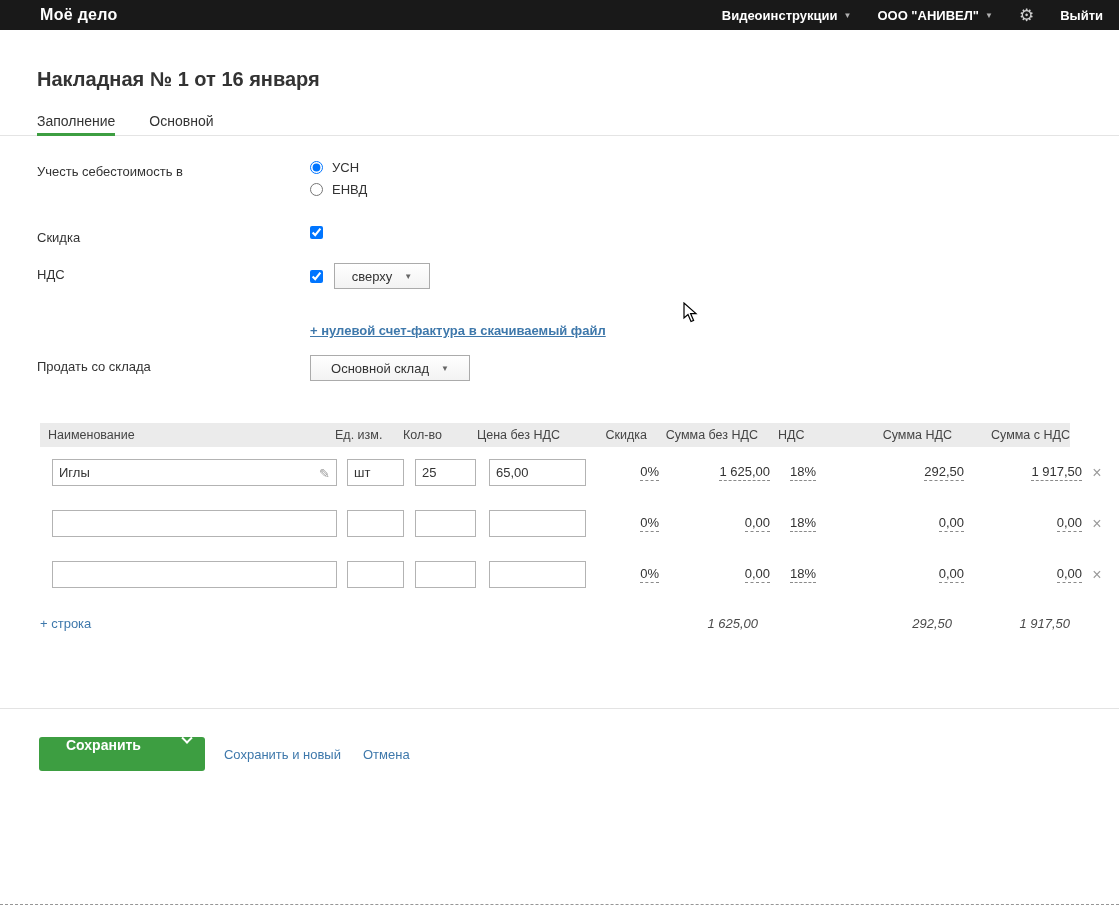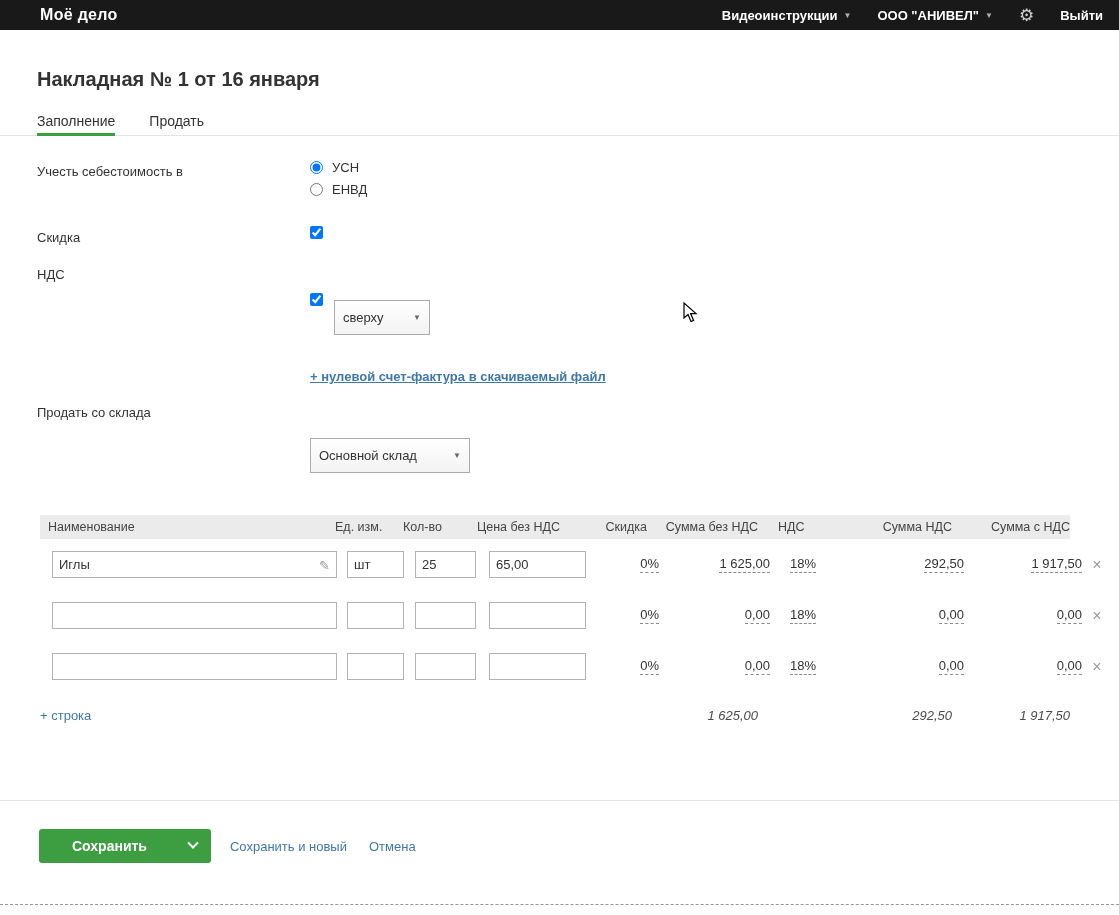--- a/index.html
+++ b/index.html
@@ -38,23 +38,23 @@
   .radio-line input { margin-right:9px; }
   .radio-line label { font-size:13px; color:#333; }
   .row-cost { margin-bottom:22px; }
   .row-discount { margin-bottom:18px; }
   .row-vat { margin-bottom:34px; }
   .row-vat .controls { display:flex; align-items:center; gap:11px; }
   .row-link { margin-bottom:17px;font-weight:bold; }
   .row-warehouse { margin-bottom:0; }
 
   .select {
-    display:inline-flex; align-items:center; justify-content:space-between;
+    display:inline-flex; align-items:center; justify-content:center;
     border:1px solid #ababab; background:linear-gradient(#ffffff,#f3f3f3);
-    height:35px; padding:0 8px; font-size:13px; color:#333; cursor:pointer;margin-top:37px;
+    height:26px; padding:0 8px; font-size:13px; color:#333; cursor:pointer;
   }
   .sel-caret { color:#666; font-size:8px; margin-left:12px; }
   .vat-select { width:96px; }
   .warehouse-select { width:160px; }
 
   .link { color:#3e78ab; cursor:pointer; font-size:13px; }
   .link.u { text-decoration:underline; }
 
   
   .table { margin:42px 0 0 40px; width:1060px; }
@@ -84,22 +84,22 @@
     color:#333; cursor:pointer;
   }
   .del { text-align:center; color:#9b9b9b; font-size:16px; cursor:pointer; }
   .totals-row { height:46px; }
   .total-val { font-style:italic; color:#4a4a4a; }
 
   
   .divider { margin-top:62px; border-top:1px solid #e3e3e3; }
   .footer { display:flex; align-items:center; margin:28px 0 0 39px; }
   .save-btn {
-    display:flex; align-items:center; height:34px; background:#3d9e41; color:#fff;
-    border-radius:3px; overflow:hidden; cursor:pointer; font-weight:bold; font-size:14px;padding-left:6px;
+    display:flex; align-items:flex-start; height:34px; background:#3d9e41; color:#fff;
+    border-radius:3px; overflow:hidden; cursor:pointer; font-weight:bold; font-size:14px;
   }
   .save-label { display:flex; align-items:center; padding:0 27px; }
   .save-sep { width:1px; background:rgba(0,0,0,.22); }
   .save-caret { width:36px; display:flex; align-items:center; justify-content:center; }
   .chev { display:inline-block; width:8px; height:8px; border-right:2px solid #fff; border-bottom:2px solid #fff; transform:rotate(45deg) translate(-2px,-2px); }
   .footer .link-1 { margin-left:19px; }
   .footer .link-2 { margin-left:22px; }
 
   .bottom-dash { position:absolute; left:0; right:0; bottom:10px; border-top:1px dashed #969696; }
 
@@ -122,21 +122,21 @@
     <div class="gear">⚙</div>
     <div class="topbar-item">
       <span>Выйти</span>
     </div>
   </div>
 </div>
 
 <div class="page-title">Накладная № 1 от 16 января</div>
 <div class="tabs-bar">
   <div class="tab active">Заполнение</div>
-  <div class="tab">Продать</div>
+  <div class="tab">Основной</div>
 </div>
 
 <div class="form">
 
   <div class="form-row row-cost">
     <div class="form-label">Учесть себестоимость в</div>
     <div class="controls">
       <div class="radio-line">
         <input type="radio" name="costbasis" checked="" style="">
         <label>УСН</label>

